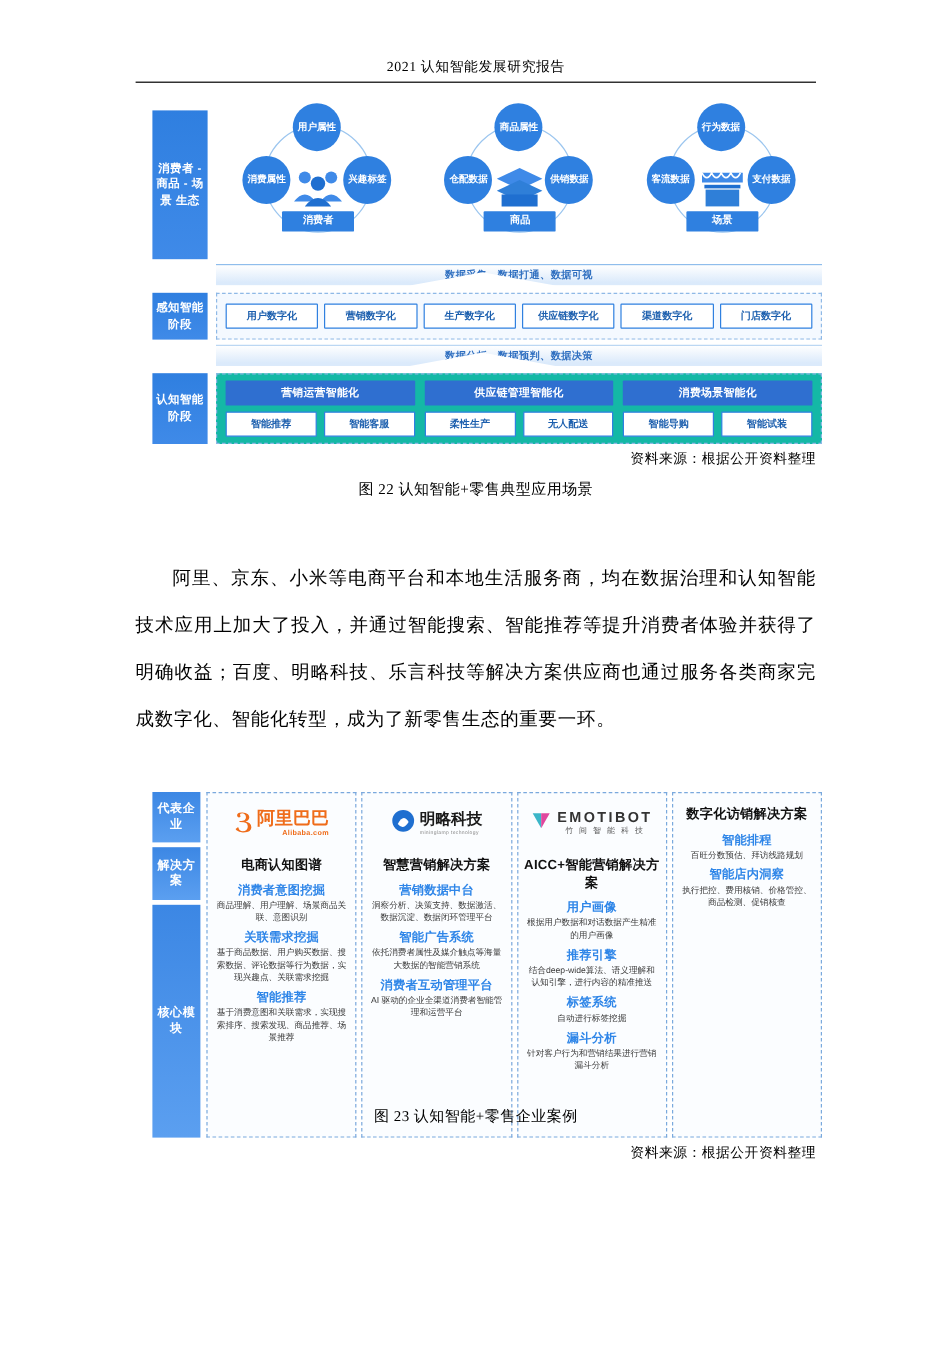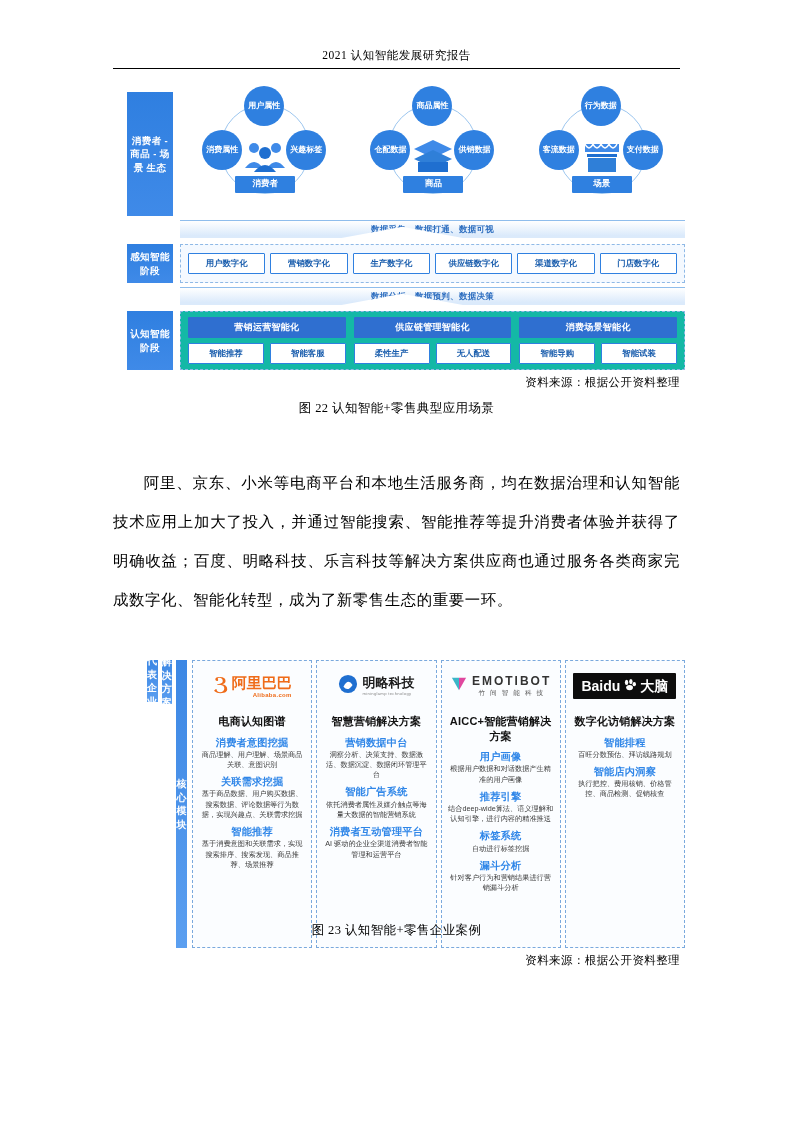--- a/index.html
+++ b/index.html
@@ -259,23 +259,22 @@
   #fig23 {
     top: 660px;
     height: 288px;
     display: flex;
     gap: 5px;
   }
   .f23-sidebar {
     width: 40px;
     flex: 0 0 40px;
     display: flex;
-    flex-direction: row;
+    flex-direction: column;
     gap: 4px;
-    margin-left: 20px;
   }
   .f23-sb-cell {
     background: linear-gradient(180deg,#3c87e4 0%,#5b9ff0 100%);
     color: #fff;
     font-family: "Liberation Sans", "DejaVu Sans", sans-serif;
     font-size: 10px;
     font-weight: bold;
     line-height: 1.35;
     display: flex;
     align-items: center;
@@ -670,34 +669,20 @@
             <div class="module-desc">自动进行标签挖掘</div>
           </div>
           <div class="module">
             <div class="module-title">漏斗分析</div>
             <div class="module-desc">针对客户行为和营销结果进行营销漏斗分析</div>
           </div>
         </div>
       </div>
 
       <div class="case-card">
-        <div class="logo-area">
-          <div class="logo-baidu">
-            <span class="en">Baidu</span>
-            <span>
-              <svg viewBox="0 0 16 14" width="14" height="12">
-                <ellipse cx="4" cy="4" rx="2" ry="3" fill="#fff"></ellipse>
-                <ellipse cx="9" cy="3" rx="2" ry="3" fill="#fff"></ellipse>
-                <ellipse cx="13" cy="6" rx="2" ry="2.4" fill="#fff"></ellipse>
-                <ellipse cx="7.5" cy="10" rx="4" ry="3" fill="#fff"></ellipse>
-              </svg>
-            </span>
-            <span class="cn">大脑</span>
-          </div>
-        </div>
         <div class="solution-title">数字化访销解决方案</div>
         <div class="modules">
           <div class="module">
             <div class="module-title">智能排程</div>
             <div class="module-desc">百旺分数预估、拜访线路规划</div>
           </div>
           <div class="module">
             <div class="module-title">智能店内洞察</div>
             <div class="module-desc">执行把控、费用核销、价格管控、商品检测、促销核查</div>
           </div>

